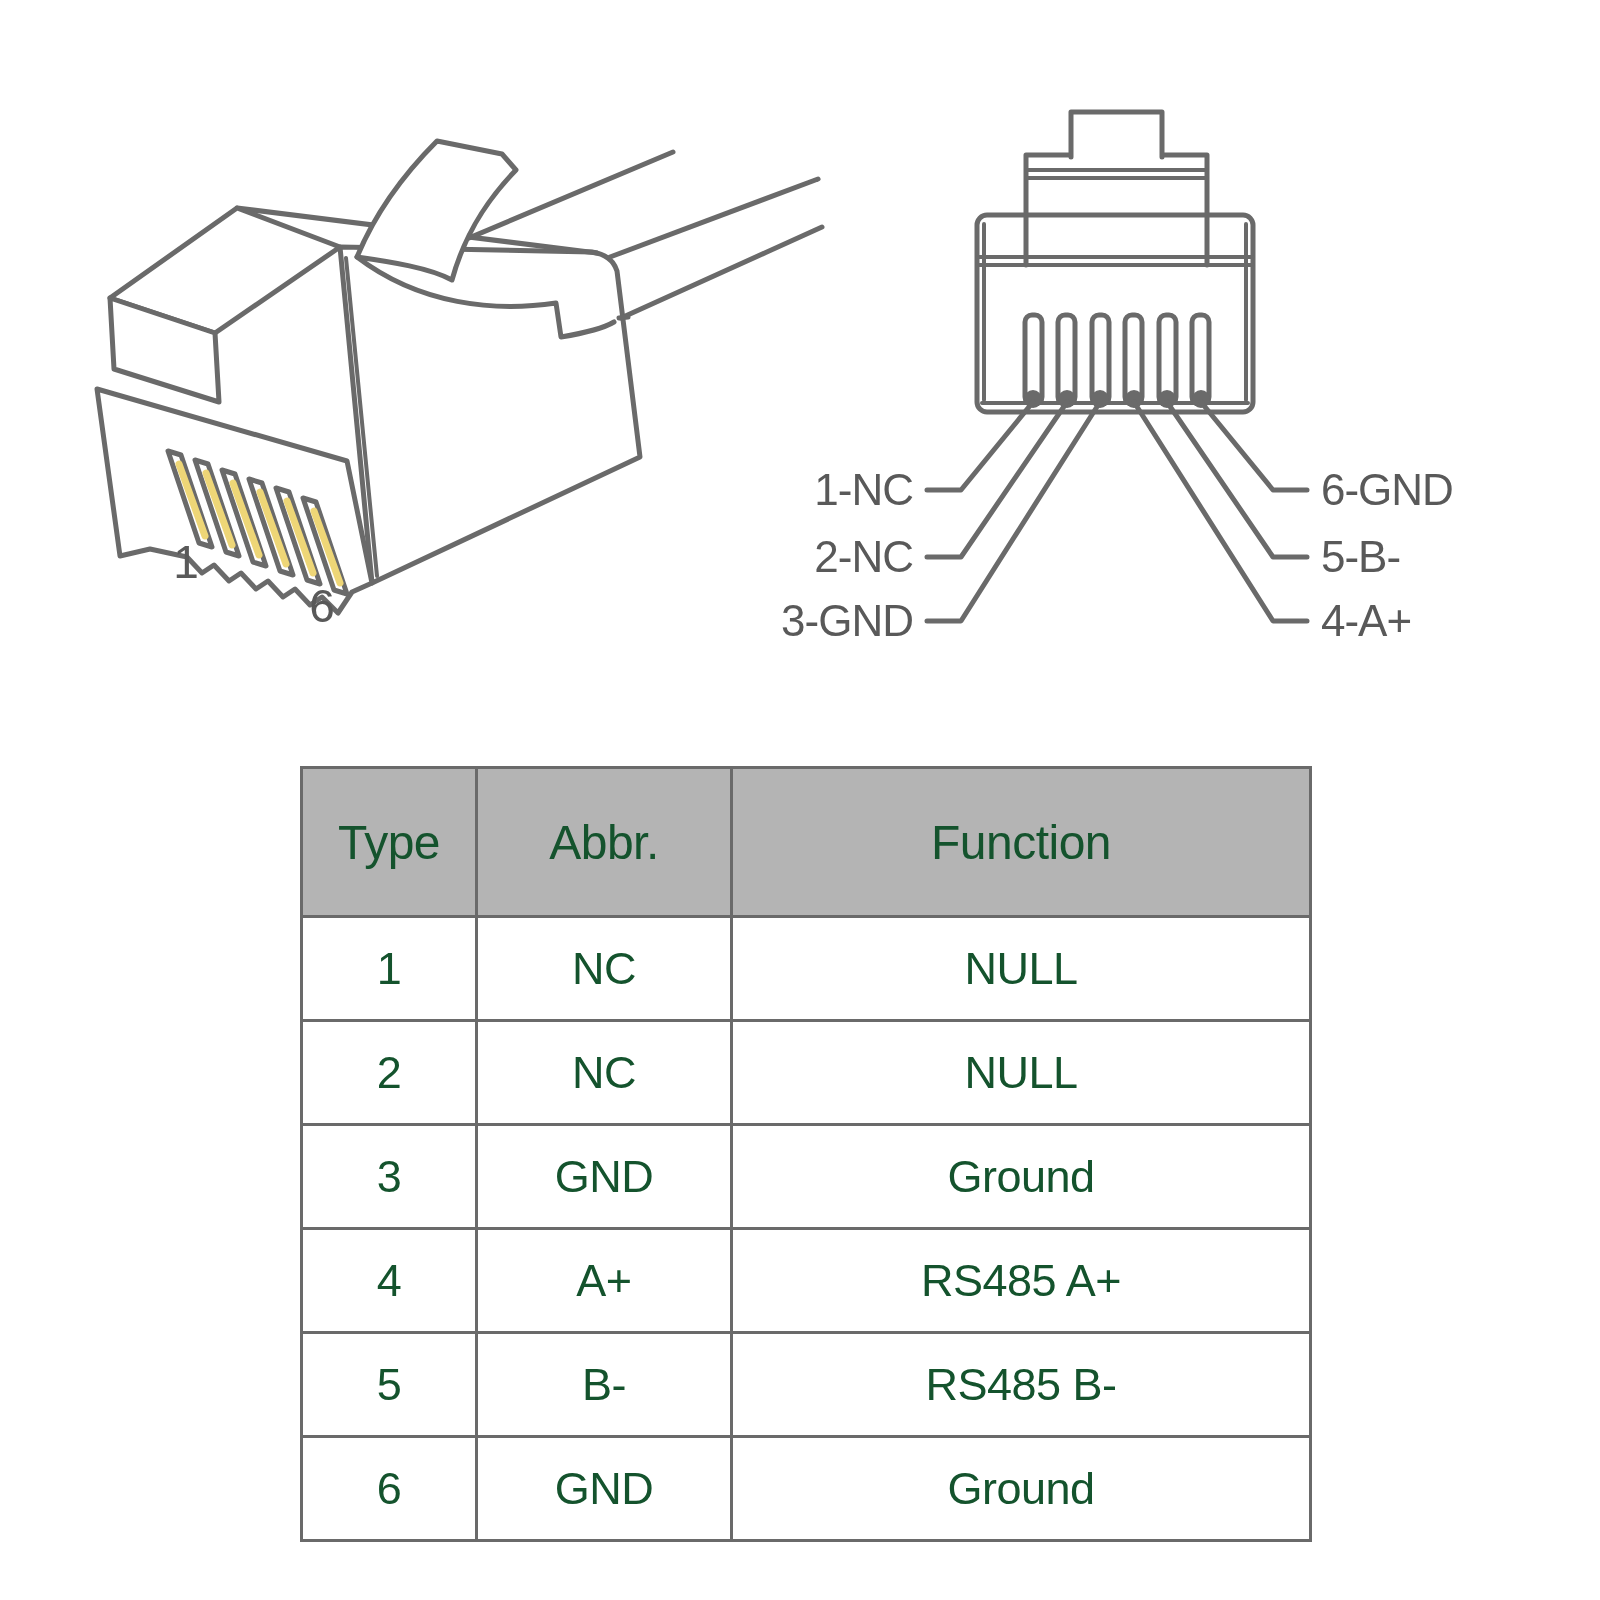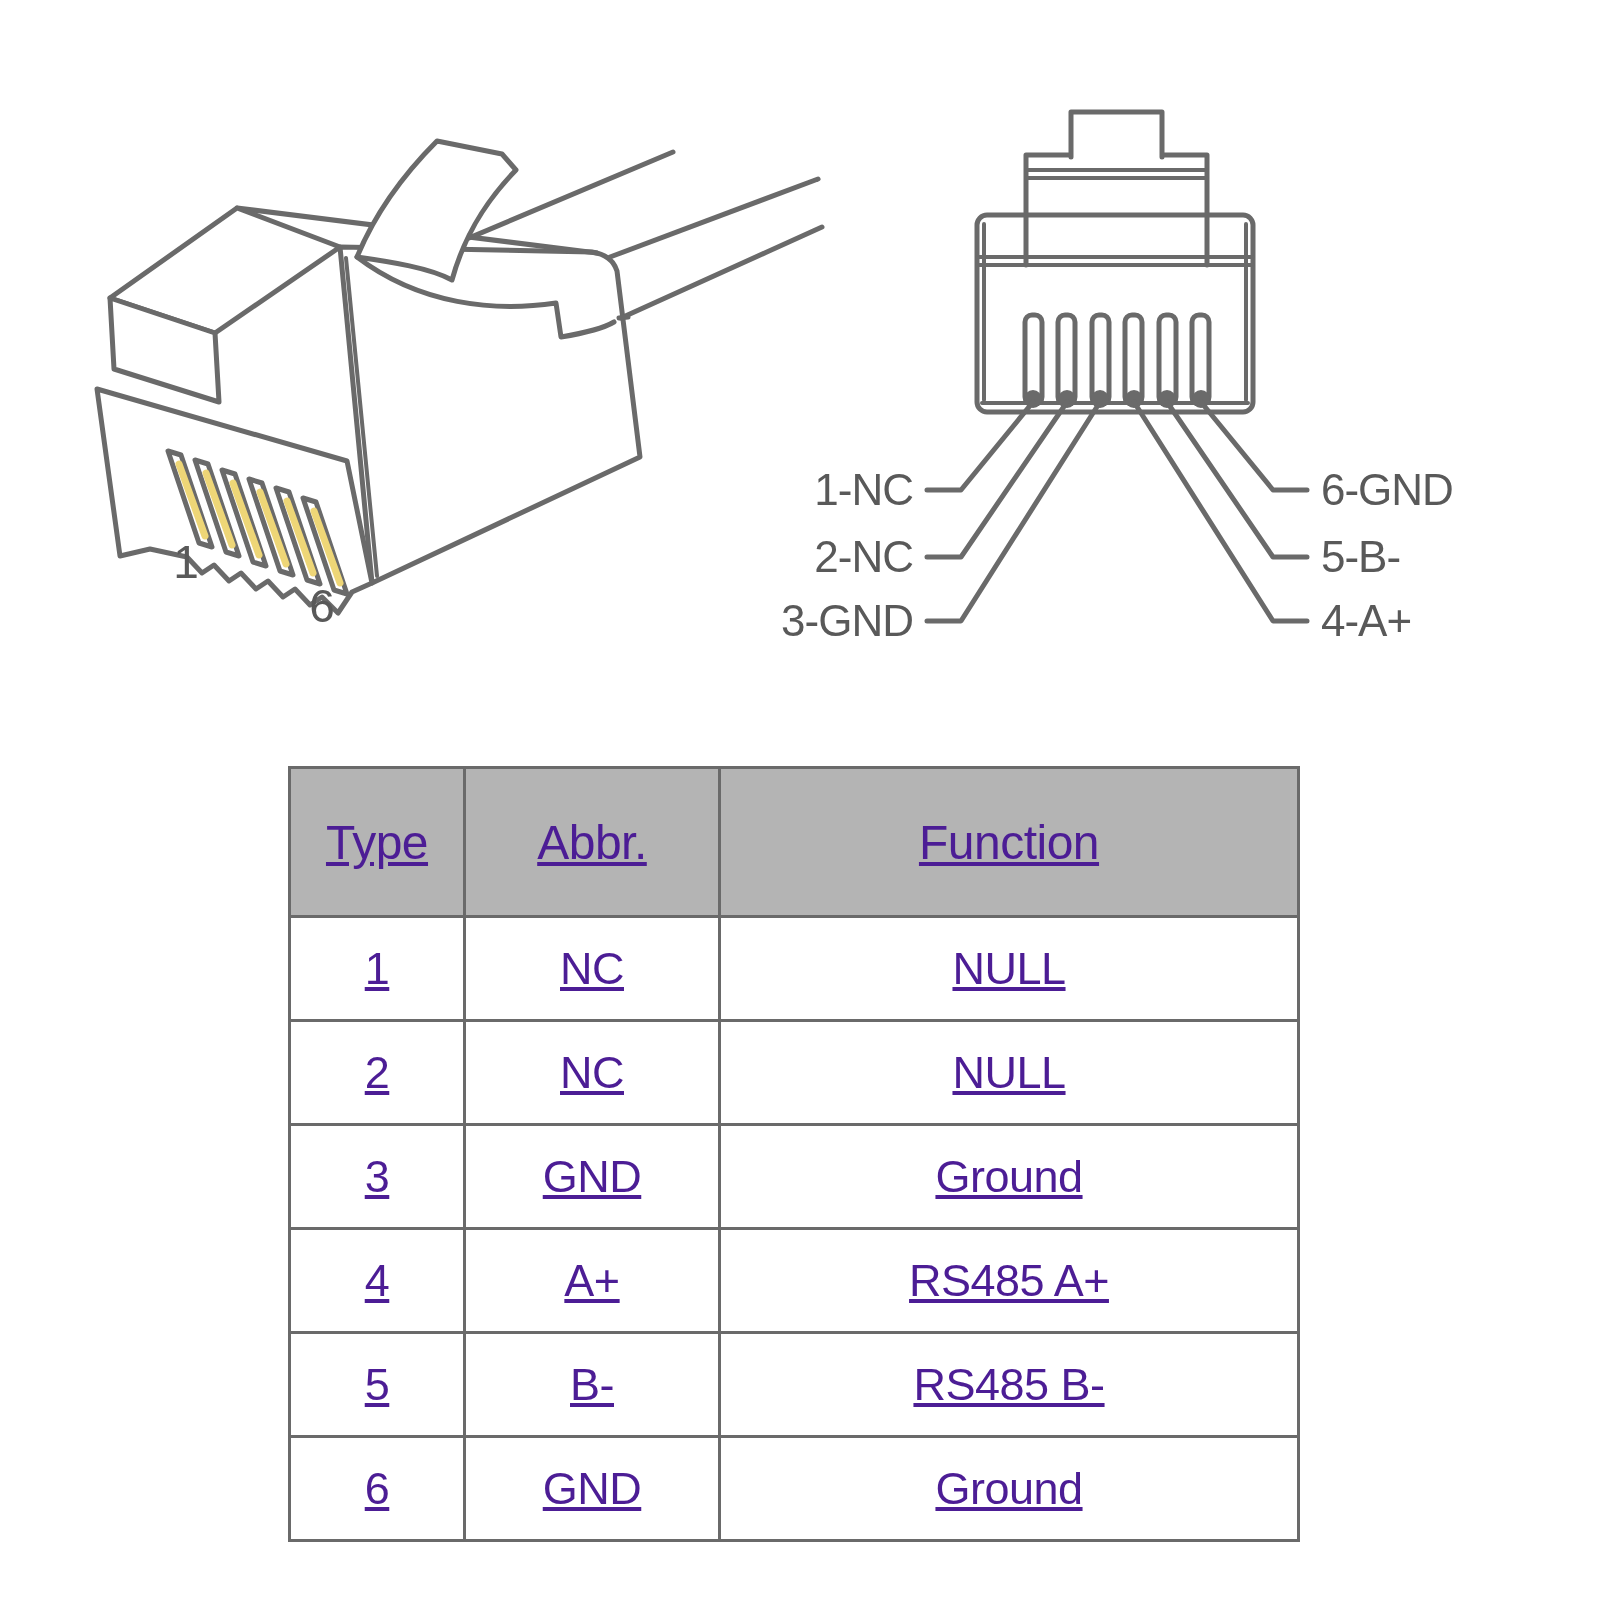--- a/index.html
+++ b/index.html
@@ -6,21 +6,21 @@
   body{width:1600px;height:1600px;font-family:"Liberation Sans",sans-serif;}
   .stage{position:relative;width:1600px;height:1600px;background:#ffffff;overflow:hidden;}
   .diagram-svg{position:absolute;left:0;top:0;width:1600px;height:700px;}
   .line{fill:none;stroke:#6a6a6a;stroke-width:5;stroke-linejoin:round;stroke-linecap:round;}
   .facewhite{fill:#ffffff;stroke:#6a6a6a;stroke-width:5;stroke-linejoin:round;stroke-linecap:round;}
   .thinline{fill:none;stroke:#6a6a6a;stroke-width:4;stroke-linejoin:round;stroke-linecap:round;}
   .gold{fill:none;stroke:#eed677;stroke-width:7;stroke-linecap:round;}
   .pindot{fill:#6a6a6a;stroke:none;}
   .pinlabel{font-family:"Liberation Sans",sans-serif;font-size:44px;fill:#595959;letter-spacing:-1px;}
   .sidelabel{font-family:"Liberation Sans",sans-serif;font-size:46px;fill:#595959;}
-  table.pinout{position:absolute;left:288px;top:766px;width:1009px;border-collapse:collapse;table-layout:fixed;color:#4c1d95;text-decoration:underline;}
+  table.pinout{position:absolute;left:300px;top:766px;width:1009px;border-collapse:collapse;table-layout:fixed;color:#14532d;}
   table.pinout th, table.pinout td{border:3px solid #6a6a6a;text-align:center;vertical-align:middle;font-weight:400;padding:0;letter-spacing:-0.5px;}
   table.pinout thead th{background:#b4b4b4;height:146px;font-size:48px;}
   table.pinout tbody td{background:#ffffff;height:101px;font-size:45px;}
   .col-type{width:175px;}
   .col-abbr{width:255px;}
   .col-func{width:579px;}
 </style>
 </head>
 <body>
 

